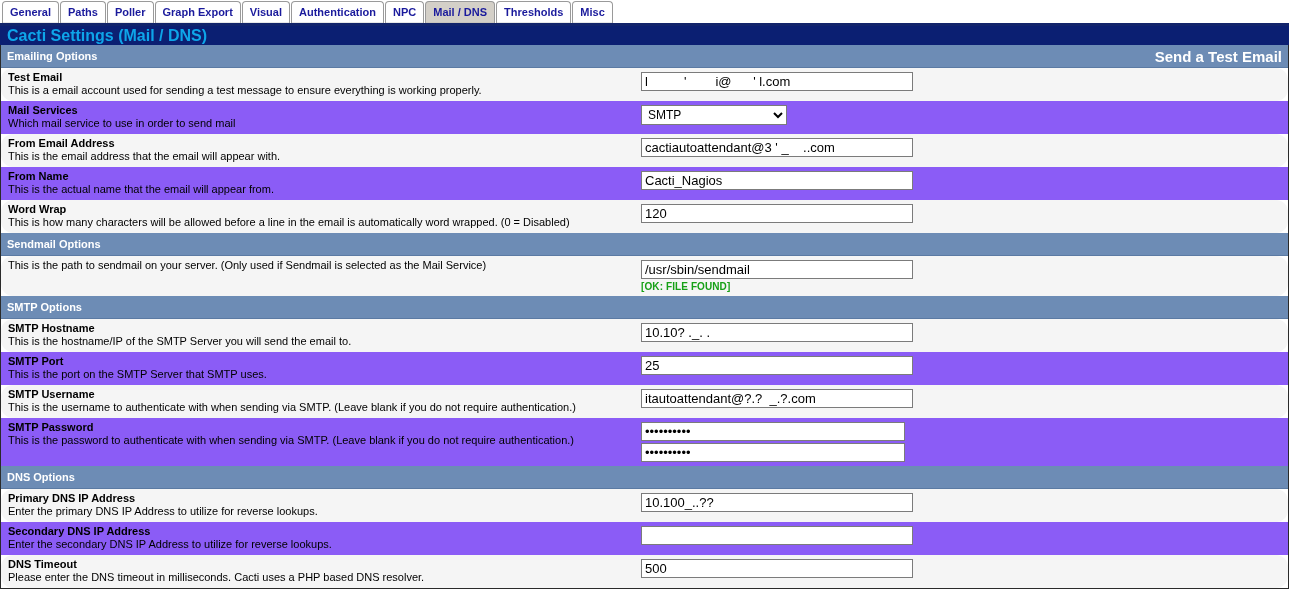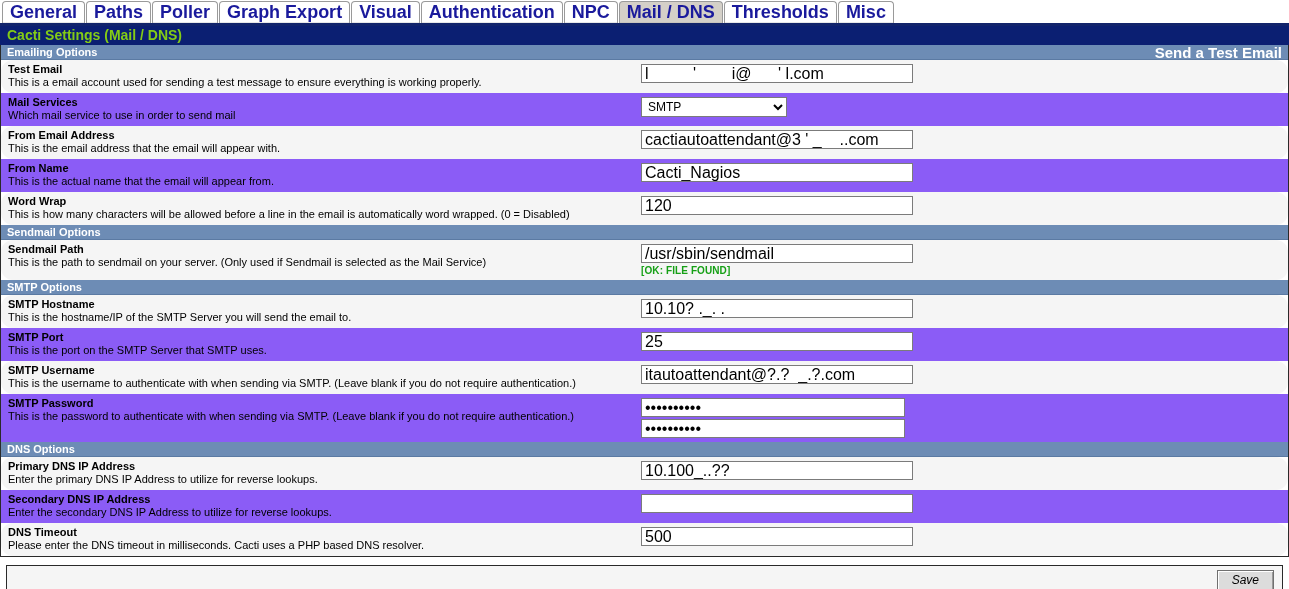--- a/index.html
+++ b/index.html
@@ -20,21 +20,21 @@
   .tabbar {
     height: 26px;
     background: #ffffff;
     display: flex;
     align-items: flex-end;
     padding-left: 2px;
     box-sizing: border-box;
     border-bottom: 3px solid #12246b;
   }
   .tab {
-    font-size: 18px;
+    font-size: 11px;
     font-weight: bold;
     color: #1a1a9c;
     background: #ffffff;
     border: 1px solid #9a9a9a;
     border-bottom: none;
     border-radius: 4px 4px 0 0;
     padding: 3px 7px 3px 7px;
     margin-right: 1px;
     line-height: 15px;
     white-space: nowrap;
@@ -42,43 +42,43 @@
   }
   .tab.active {
     background: #d4d0c8;
     box-shadow: inset 0 -1px 0 #c9c5bd;
   }
 
   
   .page-title {
     height: 19px;
     background: #0b1f72;
-    color: #84cc16;
-    font-size: 14px;
+    color: #0ea5e9;
+    font-size: 16px;
     font-weight: bold;
     line-height: 19px;
     padding-left: 7px;
     box-sizing: border-box;
   }
 
   
   .panel {
     border-left: 1px solid #2a2a2a;
     border-right: 1px solid #2a2a2a;
     border-bottom: 1px solid #2a2a2a;
     box-sizing: border-box;
     width: 1289px;
   }
 
   .section-head {
     background: #6d8cb5;
     color: #ffffff;
     font-size: 11px;
     font-weight: bold;
-    height: 15px;
+    height: 23px;
     line-height: 15px;
     padding: 0 6px;
     box-sizing: border-box;
     display: flex;
     justify-content: space-between;
     align-items: center;
     border-bottom: 1px solid #5b7aa3;
   }
   .section-head .action {
     font-weight: bold;
@@ -114,21 +114,21 @@
     line-height: 13px;
   }
   .fdesc {
     font-size: 11px;
     color: #000000;
     line-height: 13px;
   }
 
   input[type="text"], input[type="password"] {
     font-family: "Liberation Sans", sans-serif;
-    font-size: 16px;
+    font-size: 13px;
     color: #000000;
     background: #ffffff;
     border: 1px solid #7b7b7b;
     height: 19px;
     box-sizing: border-box;
     padding: 1px 3px;
     outline: none;
   }
   .w-long  { width: 272px; }
   .w-pass  { width: 264px; }
@@ -239,21 +239,20 @@
         <div class="fname">Word Wrap</div>
         <div class="fdesc">This is how many characters will be allowed before a line in the email is automatically word wrapped. (0 = Disabled)</div>
       </div>
       <div class="fieldcell"><input type="text" class="w-long" value="120" style=""></div>
     </div>
     <div class="section-head">
       <span>Sendmail Options</span>
     </div>
     <div class="row odd">
       <div class="labels">
-        <div class="fname">Sendmail Path</div>
         <div class="fdesc">This is the path to sendmail on your server. (Only used if Sendmail is selected as the Mail Service)</div>
       </div>
       <div class="fieldcell"><input type="text" class="w-long" value="/usr/sbin/sendmail" style=""><div class="okmsg">[OK: FILE FOUND]</div></div>
     </div>
     <div class="section-head">
       <span>SMTP Options</span>
     </div>
     <div class="row odd">
       <div class="labels">
         <div class="fname">SMTP Hostname</div>

